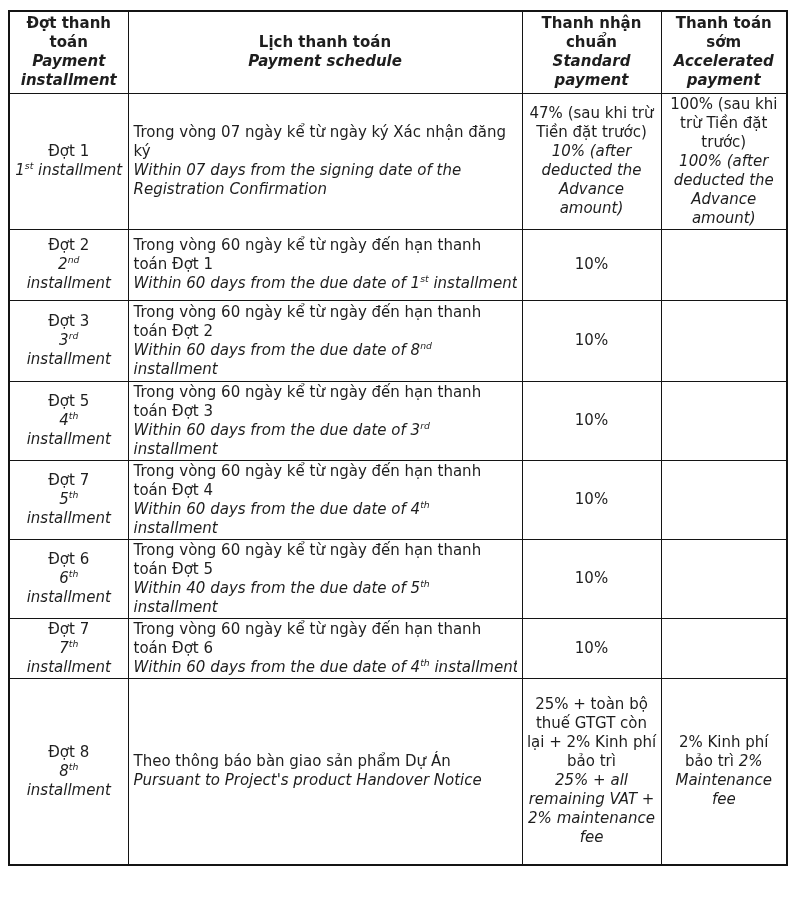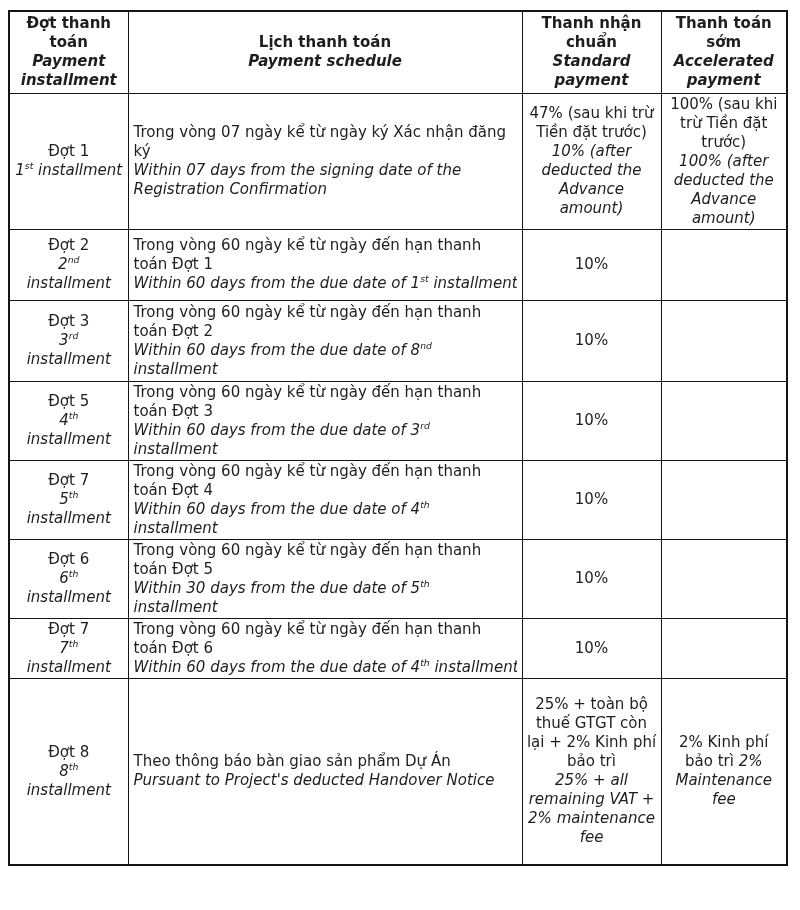--- a/index.html
+++ b/index.html
@@ -150,21 +150,21 @@
       </tr>
 
       <tr class="hr6">
         <td class="c-center">
           <div>Đợt 6</div>
           <div class="en"><span>6</span><sup>th</sup></div>
           <div class="en">installment</div>
         </td>
         <td class="c-left">
           <div>Trong vòng 60 ngày kể từ ngày đến hạn thanh toán Đợt 5</div>
-          <div class="en"><span>Within 30 days from the due date of 5</span><sup>th</sup></div>
+          <div class="en"><span>Within 40 days from the due date of 5</span><sup>th</sup></div>
           <div class="en">installment</div>
         </td>
         <td class="c-center">
           <div>10%</div>
         </td>
         <td class="c-center"></td>
       </tr>
 
       <tr class="hr7">
         <td class="c-center">
@@ -183,21 +183,21 @@
       </tr>
 
       <tr class="hr8">
         <td class="c-center">
           <div>Đợt 8</div>
           <div class="en"><span>8</span><sup>th</sup></div>
           <div class="en">installment</div>
         </td>
         <td class="c-left">
           <div>Theo thông báo bàn giao sản phẩm Dự Án</div>
-          <div class="en">Pursuant to Project's deducted Handover Notice</div>
+          <div class="en">Pursuant to Project's product Handover Notice</div>
         </td>
         <td class="c-center">
           <div>25% + toàn bộ thuế GTGT còn lại + 2% Kinh phí bảo trì</div>
           <div class="en">25% + all remaining VAT + 2% maintenance fee</div>
         </td>
         <td class="c-center">
           <div><span>2% Kinh phí bảo trì</span> <span class="en">2% Maintenance fee</span></div>
         </td>
       </tr>
 

